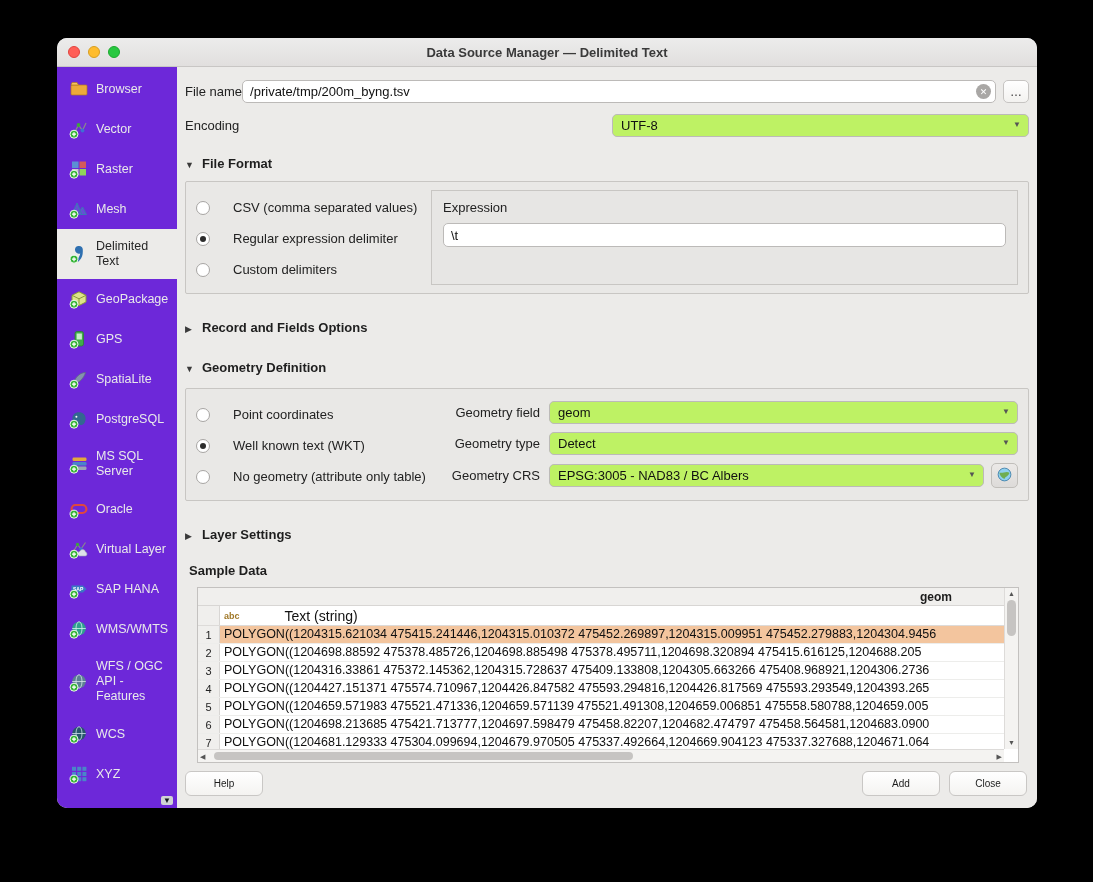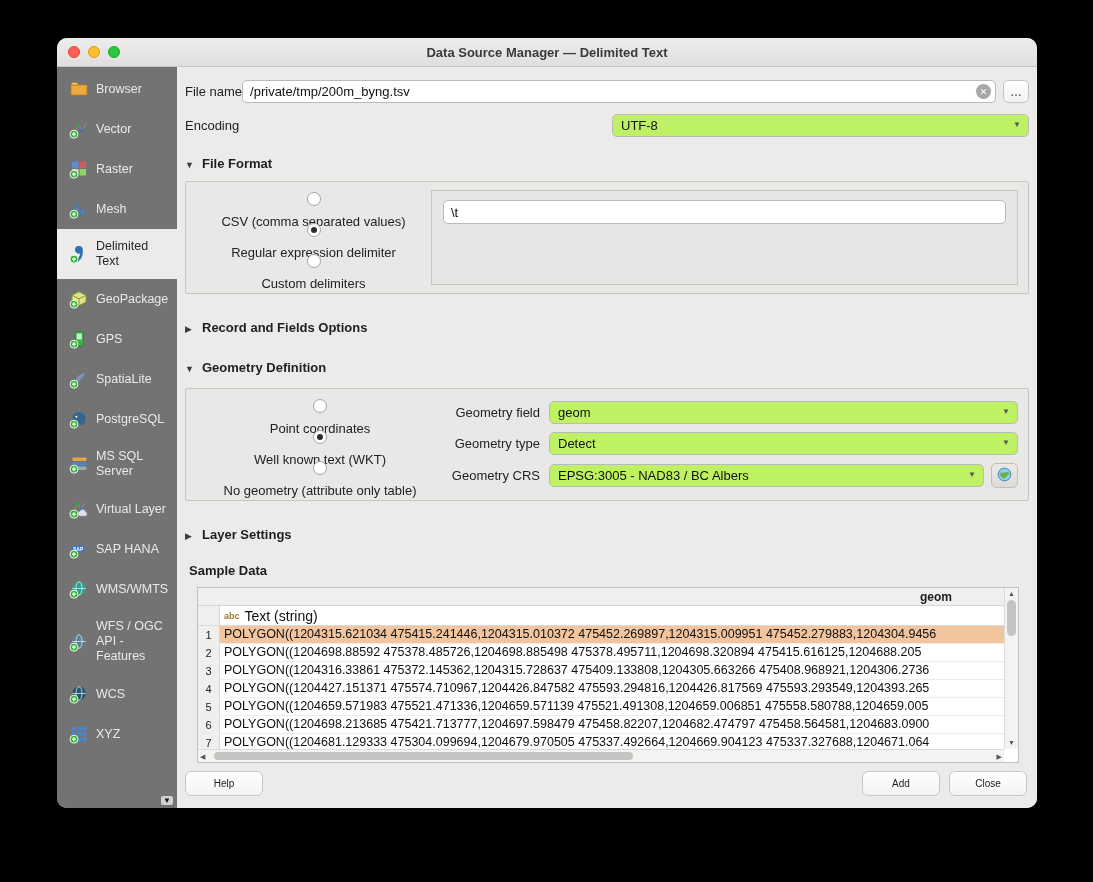--- a/index.html
+++ b/index.html
@@ -15,21 +15,21 @@
   .light { width:12px; height:12px; border-radius:50%; display:inline-block; }
   .light.red { background:#ff5f57; border:1px solid #e0443e; }
   .light.yellow { background:#febc2e; border:1px solid #d79e22; }
   .light.green { background:#28c840; border:1px solid #1ca92f; }
   .title { position:absolute; left:0; right:0; text-align:center; font-size:13px;
            font-weight:700; color:#3a3a3a; }
 
   .body { flex:1; display:flex; min-height:0; }
 
   
-  .sidebar { flex:0 0 120px; width:120px; background:#737373; position:relative;
+  .sidebar { flex:0 0 120px; width:120px; background:#6d28d9; position:relative;
              overflow:hidden; padding-top:2px; }
   .sb-item { display:flex; align-items:center; gap:7px; padding:10px 5px 10px 12px;
              color:#e8e9ea; font-size:12.5px; line-height:15px; }
   .sb-item.selected { background:#ecebe9; color:#262626; }
   .sb-icon { width:20px; height:20px; flex:0 0 20px; }
   .sb-icon svg { display:block; }
   .sb-label { white-space:normal; }
   .sb-scroll { position:absolute; bottom:1px; right:3px; width:14px; text-align:center; }
   .sb-scroll::before { content:"▼"; font-size:8px; color:#11161c; background:#cfd2d5;
                        padding:0 2px; border-radius:2px; }
@@ -61,21 +61,21 @@
   .section-label { font-size:13px; font-weight:700; color:#1e1e1e; }
   .caret { width:10px; display:inline-block; }
   .caret-down::before { content:"▼"; font-size:9px; color:#3a3a3a; }
   .caret-right::before { content:"▶"; font-size:9px; color:#3a3a3a; }
   .section.spaced { margin-top:12px; margin-bottom:10px; }
 
   .groupbox { border:1px solid #c8c6c3; background:#e9e8e6; border-radius:2px;
               padding:8px 10px; display:flex; margin:2px 0 12px; }
   .radio-col { width:235px; flex:0 0 235px; padding-top:2px; }
   .geo-radios { width:248px; flex:0 0 248px; }
-  .radio-row { display:flex; align-items:center; gap:8px; height:31px;flex-direction:column; }
+  .radio-row { display:flex; align-items:center; gap:23px; height:31px; }
   .radio { width:14px; height:14px; border-radius:50%; background:#fff;
            border:1px solid #a7a5a3; flex:0 0 14px; position:relative; }
   .radio.checked::after { content:""; position:absolute; left:3px; top:3px; width:6px;
                           height:6px; border-radius:50%; background:#2c2c2c; }
   .radio-label { font-size:13px; color:#222; }
 
   .expr-box { flex:1; border:1px solid #c8c6c3; background:#e7e6e4; padding:9px 11px; }
   .expr-label { font-size:13px; color:#222; margin-bottom:8px; }
   .expr-input { padding-right:7px; height:24px; }
 
@@ -93,21 +93,21 @@
   
   .table { position:relative; margin:0 10px 0 12px; height:178px; border:1px solid #c3c1bf;
            background:#fff; overflow:hidden; }
   .tbl-inner { position:absolute; left:0; top:0; right:14px; bottom:13px; overflow:hidden; }
   .thead { height:18px; background:#f0efed; border-bottom:1px solid #d8d6d4; }
   .th-geom { display:block; text-align:right; padding-right:52px; font-size:12px;
              font-weight:700; color:#1c1c1c; line-height:18px; }
   .field-header-row { height:20px; display:flex; border-bottom:1px solid #dddbd9; background:#fff; }
   .num-cell { width:22px; flex:0 0 22px; background:#f0efed; border-right:1px solid #d8d6d4;
               font-size:11px; display:flex; align-items:center; justify-content:center; color:#222; }
-  .fh-cell { display:flex; align-items:center; padding-left:4px; }
+  .fh-cell { display:flex; align-items:center; padding-left:4px;gap:40px; }
   .abc { font-size:9px; font-weight:700; color:#a07828; margin-right:5px; }
   .fh-text { font-size:14px; color:#111; }
   .trow { display:flex; height:18px; border-bottom:1px solid #ededeb; }
   .data-cell { flex:1; font-size:12.5px; line-height:17px; padding-left:4px;
                white-space:nowrap; overflow:hidden; color:#101010; }
   .trow.selected .data-cell { background:#f3c59e; }
   .vscroll { position:absolute; right:0; top:0; bottom:13px; width:14px; background:#f4f3f1;
              border-left:1px solid #dddbd9; }
   .hscroll { position:absolute; left:0; right:14px; bottom:0; height:13px; background:#f4f3f1;
              border-top:1px solid #dddbd9; }
@@ -251,20 +251,30 @@
                   <rect x="3.5" y="12.5" width="14" height="3.4" rx="1.2" fill="#9aa7b5"></rect>
                   <circle cx="5" cy="15.2" r="4" fill="#35b335" stroke="#fff" stroke-width=".9"></circle>
                   <path d="M5 13.2v4M3 15.2h4" stroke="#fff" stroke-width="1.3"></path>
                 </svg>
               </span>
               <span class="sb-label">MS SQL Server</span>
             </div>
             <div class="sb-item">
               <span class="sb-icon">
                 <svg viewBox="0 0 20 20" width="20" height="20">
+                  <rect x="2.6" y="6" width="14.8" height="8" rx="4" fill="none" stroke="#e0473d" stroke-width="2.2"></rect>
+                  <circle cx="5" cy="15.2" r="4" fill="#35b335" stroke="#fff" stroke-width=".9"></circle>
+                  <path d="M5 13.2v4M3 15.2h4" stroke="#fff" stroke-width="1.3"></path>
+                </svg>
+              </span>
+              <span class="sb-label">Oracle</span>
+            </div>
+            <div class="sb-item">
+              <span class="sb-icon">
+                <svg viewBox="0 0 20 20" width="20" height="20">
                   <path d="M4.5 12.5 L8.5 5.5 L12 10 L16.5 3.5" stroke="#8a8a8a" stroke-width="1.1" fill="none"></path>
                   <circle cx="4.5" cy="12.5" r="1.7" fill="#d43f3a"></circle>
                   <circle cx="8.5" cy="5.5" r="1.7" fill="#3fa33f"></circle>
                   <circle cx="12" cy="10" r="1.7" fill="#3f6fd4"></circle>
                   <path d="M10.5 17 a2.4 2.4 0 0 1 .4-4.7 a3 3 0 0 1 5.7.8 a2 2 0 0 1-.3 3.9 z" fill="#dde2e9" stroke="#9aa4b2" stroke-width=".6"></path>
                   <circle cx="5" cy="15.2" r="4" fill="#35b335" stroke="#fff" stroke-width=".9"></circle>
                   <path d="M5 13.2v4M3 15.2h4" stroke="#fff" stroke-width="1.3"></path>
                 </svg>
               </span>
               <span class="sb-label">Virtual Layer</span>
@@ -371,20 +381,21 @@
               <div class="radio-row">
                 <span class="radio checked"></span>
                 <span class="radio-label">Regular expression delimiter</span>
               </div>
               <div class="radio-row">
                 <span class="radio"></span>
                 <span class="radio-label">Custom delimiters</span>
               </div>
             </div>
           <div class="expr-box">
+            <div class="expr-label">Expression</div>
             <input class="text-input expr-input" value="\t" style="">
           </div>
         </div>
 
         <div class="section spaced">
           <span class="caret caret-right"></span>
           <span class="section-label">Record and Fields Options</span>
         </div>
 
         <div class="section spaced">

